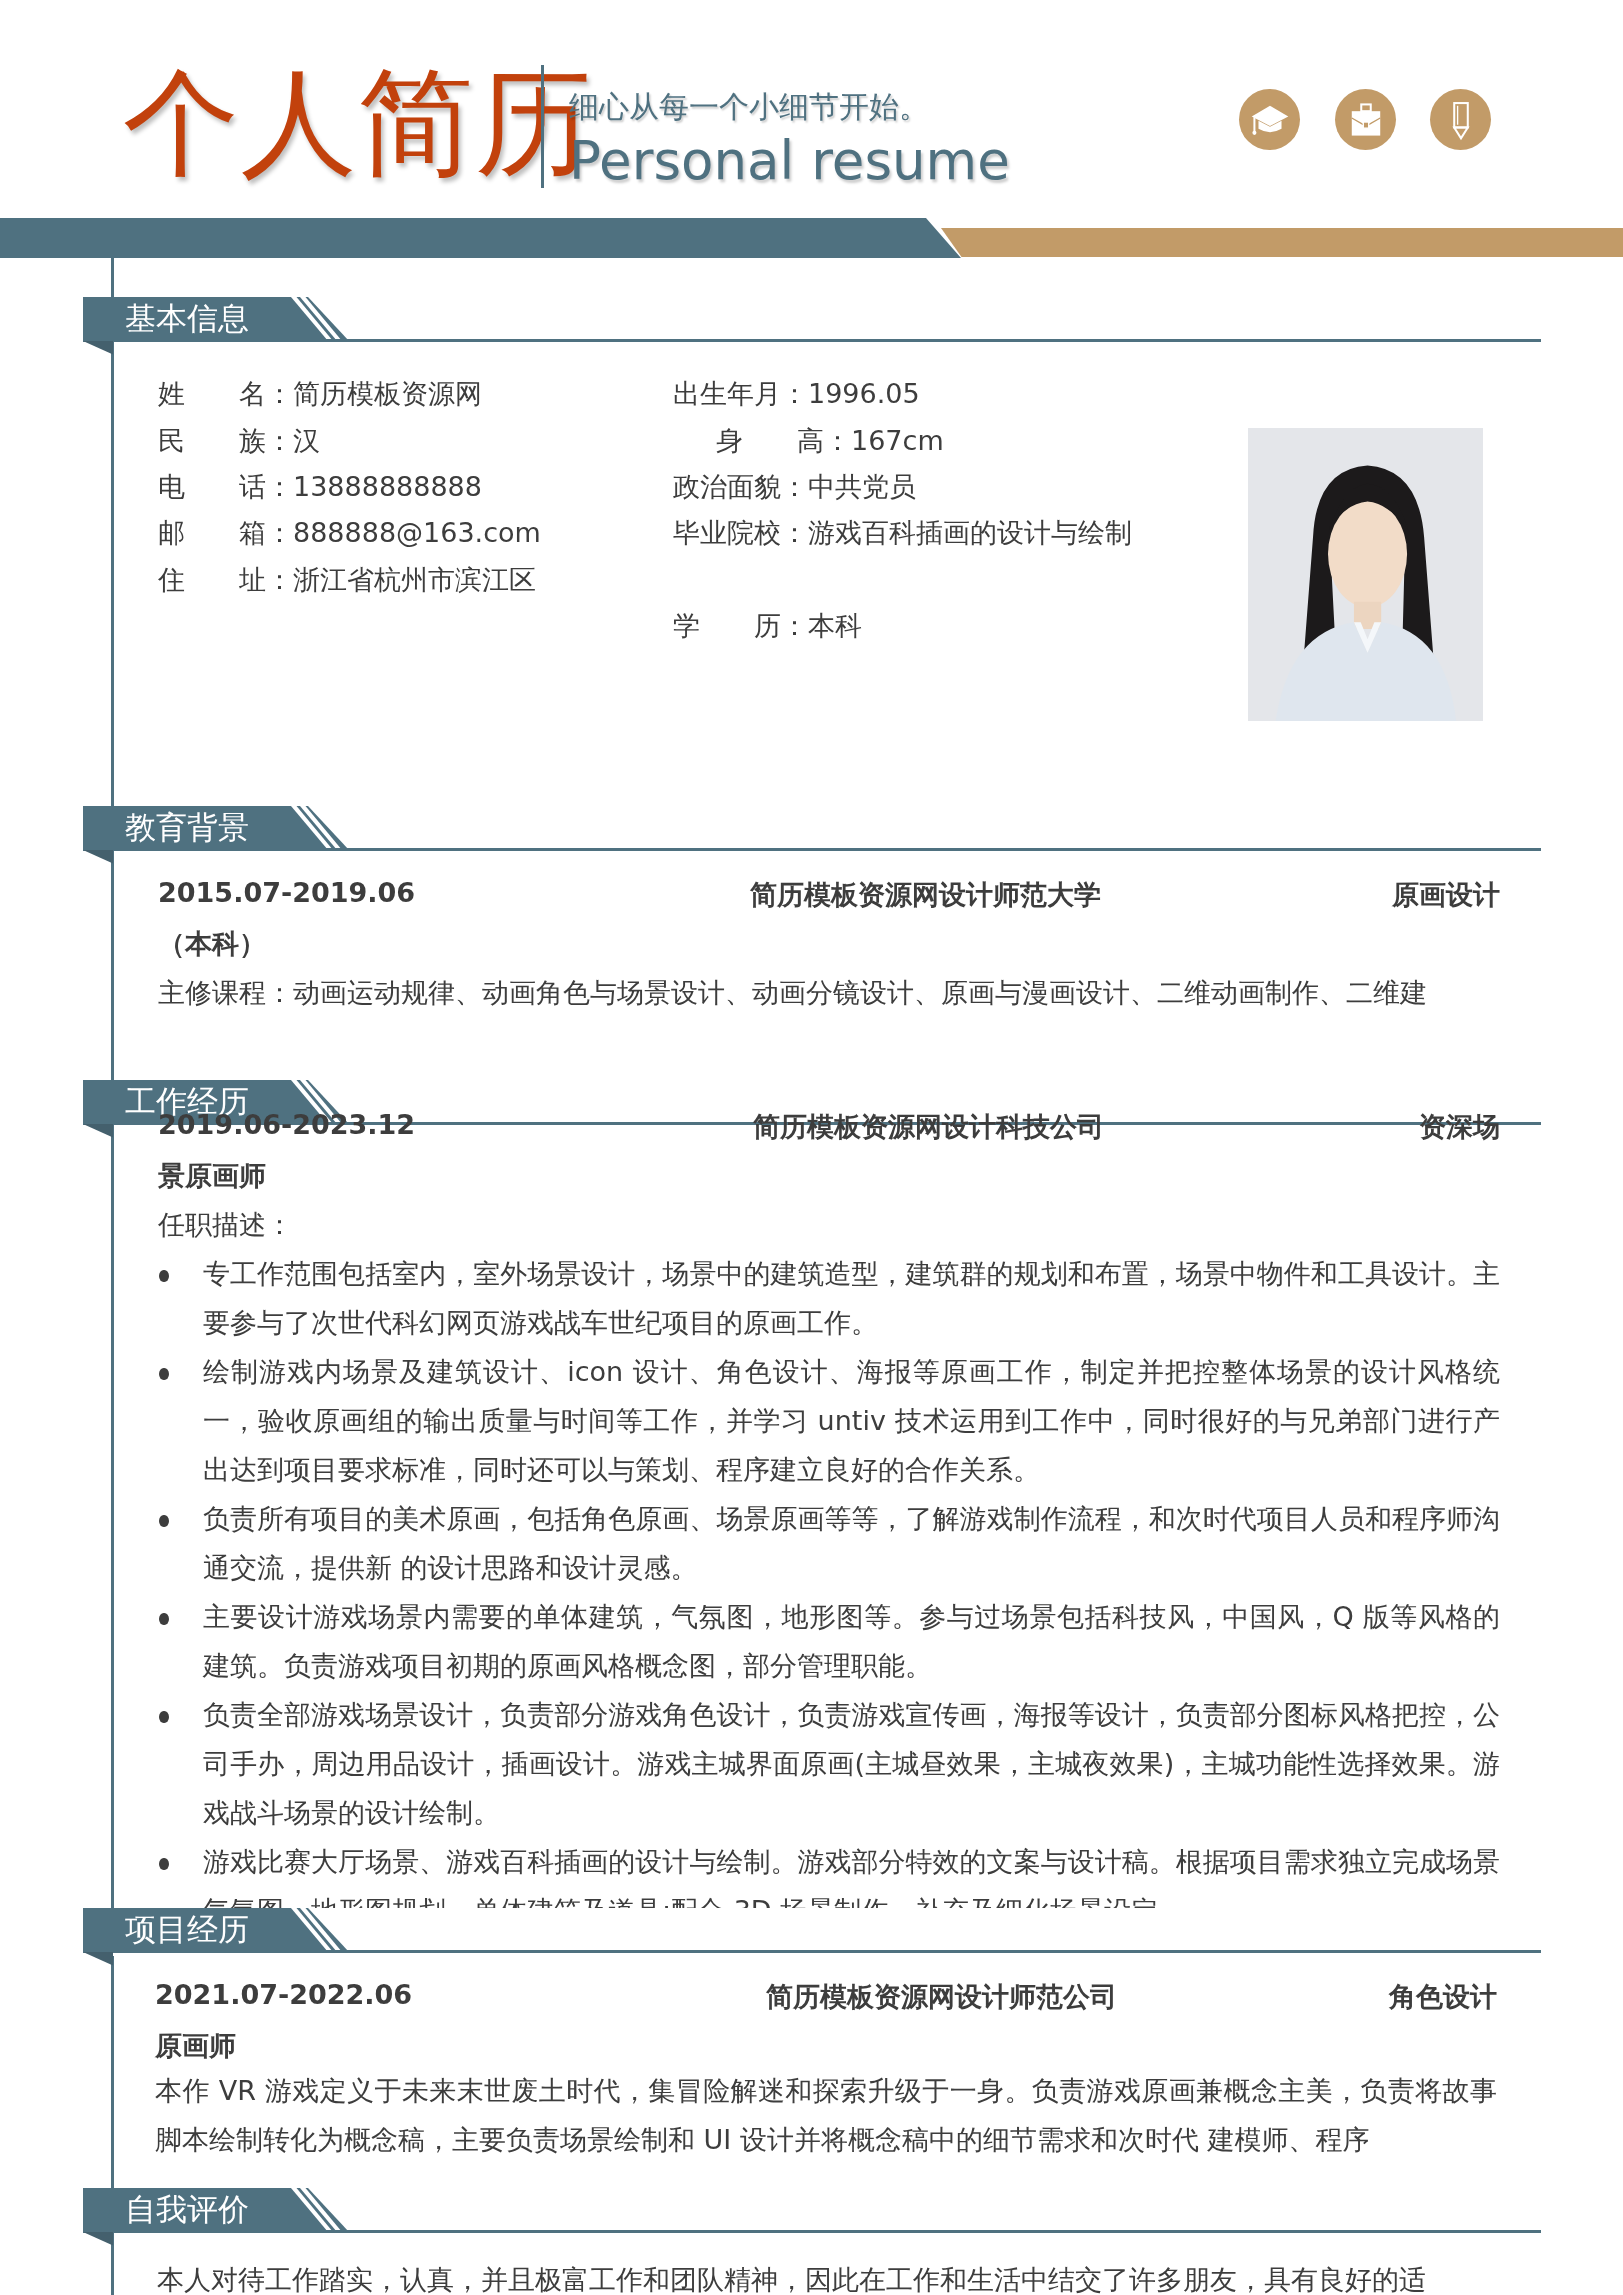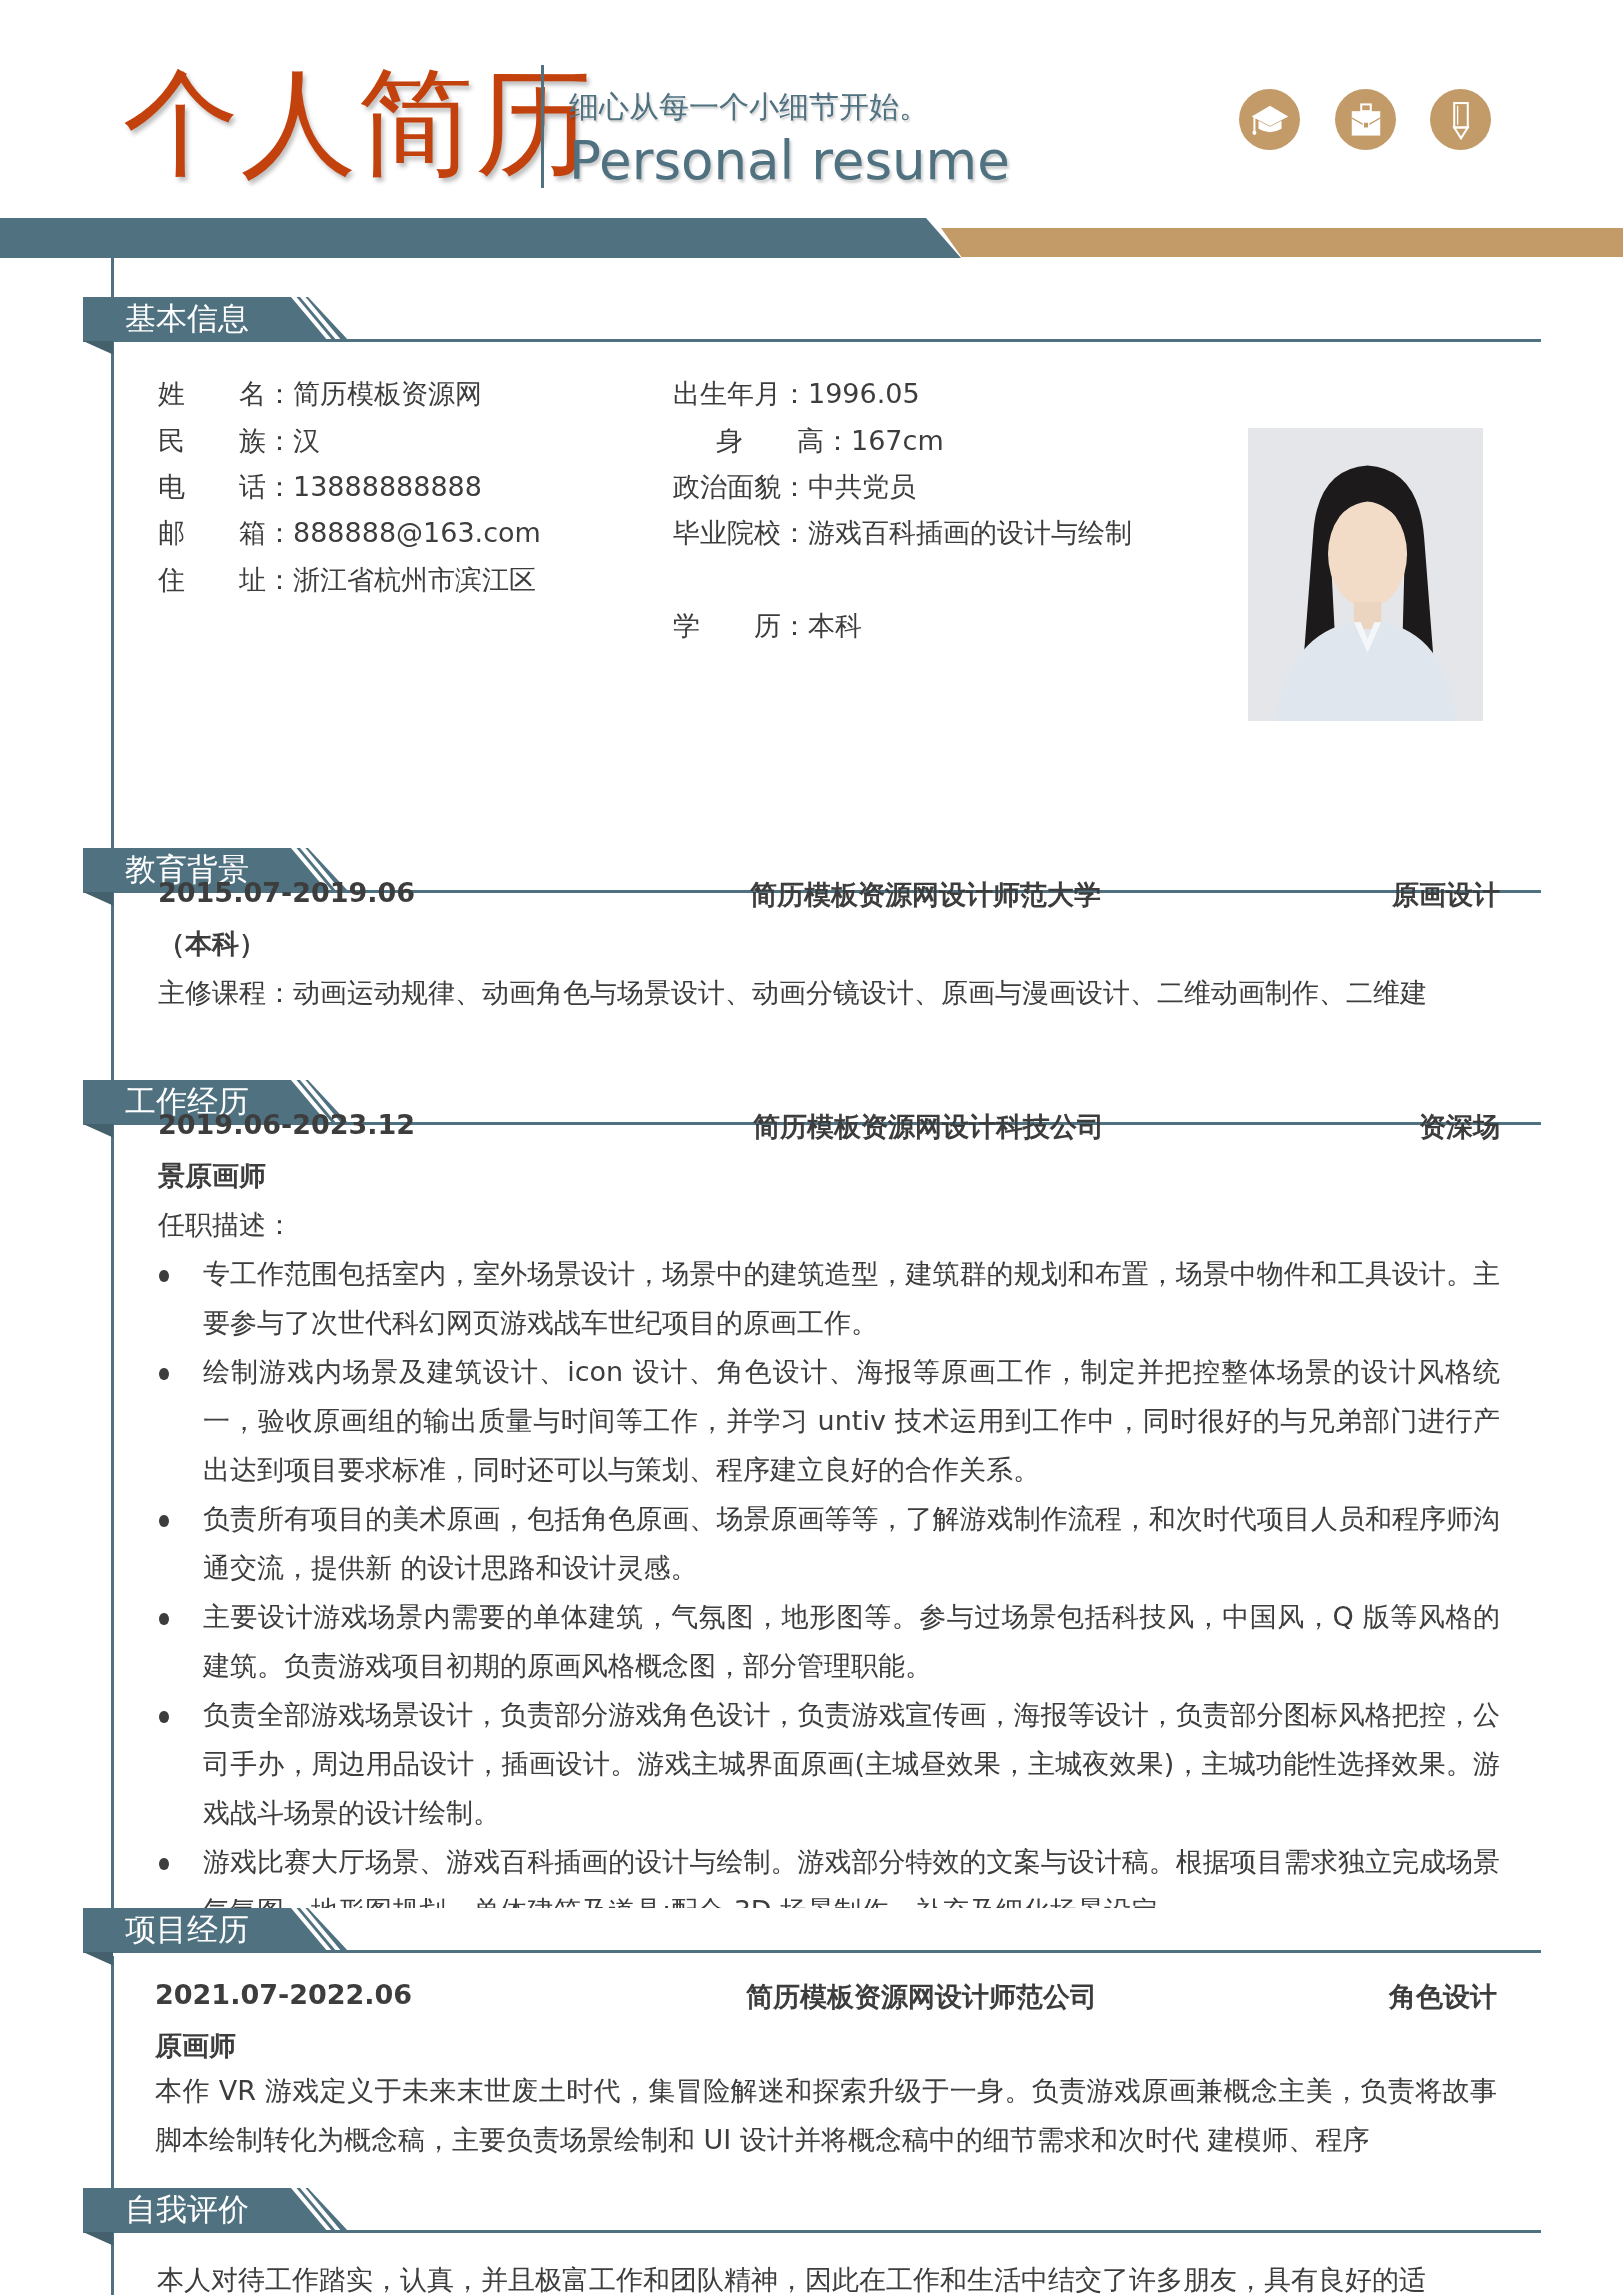--- a/index.html
+++ b/index.html
@@ -99,21 +99,21 @@
     <rect width="344" height="430" fill="#e4e6ea"></rect>
     <path d="M95 160 Q100 60 175 55 Q250 60 258 160 L275 380 L225 360 L230 170 L120 170 L130 360 L78 380 Z" fill="#1c1a1b"></path>
     <ellipse cx="175" cy="185" rx="58" ry="78" fill="#f2dcc8"></ellipse>
     <path d="M118 150 Q140 85 175 82 Q215 85 235 150 Q205 110 175 108 Q140 112 118 150 Z" fill="#1c1a1b"></path>
     <rect x="155" y="255" width="40" height="40" fill="#ecd5c0"></rect>
     <path d="M40 430 Q60 300 155 285 L175 330 L195 285 Q290 300 305 430 Z" fill="#dfe6ee"></path>
     <path d="M155 285 L175 330 L195 285 L185 285 L175 310 L165 285 Z" fill="#f4f7fa"></path>
   </svg>
 </div>
 
-<div class="sec" style="top:848px;">
+<div class="sec" style="top:806px;">
   <div class="tab"></div>
   <div class="stripe" style="left:208px; clip-path:polygon(0 0,5.5px 0,42px 44px,37px 44px);"></div>
   <div class="stripe" style="left:217px; clip-path:polygon(0 0,5.5px 0,42px 44px,37px 44px);"></div>
   <div class="label">教育背景</div>
   <div class="rule"></div>
   <div class="fold"></div>
 </div>
 <div class="row bold" style="left:158px; top:877px;">2015.07-2019.06</div>
 <div class="row bold" style="left:750px; top:877px;">简历模板资源网设计师范大学</div>
 <div class="row bold" style="right:123px; top:877px;">原画设计</div>
@@ -147,21 +147,21 @@
 
 <div class="sec" style="top:1908px; background:#fff;">
   <div class="tab"></div>
   <div class="stripe" style="left:208px; clip-path:polygon(0 0,5.5px 0,42px 44px,37px 44px);"></div>
   <div class="stripe" style="left:217px; clip-path:polygon(0 0,5.5px 0,42px 44px,37px 44px);"></div>
   <div class="label">项目经历</div>
   <div class="rule"></div>
   <div class="fold"></div>
 </div>
 <div class="row bold" style="left:155px; top:1979px;">2021.07-2022.06</div>
-<div class="row bold" style="left:746px; top:1979px;">简历模板资源网设计师范公司</div>
+<div class="row bold" style="left:766px; top:1979px;">简历模板资源网设计师范公司</div>
 <div class="row bold" style="right:126px; top:1979px;">角色设计</div>
 <div class="row bold" style="left:155px; top:2028px;">原画师</div>
 <div style="position:absolute; left:0; top:2066px; width:1623px; height:98px; overflow:hidden;">
   <div class="para" style="left:155px; top:0; text-align:justify;">本作 VR 游戏定义于未来末世废土时代，集冒险解迷和探索升级于一身。负责游戏原画兼概念主美，负责将故事脚本绘制转化为概念稿，主要负责场景绘制和 UI 设计并将概念稿中的细节需求和次时代 建模师、程序</div>
 </div>
 
 <div class="sec" style="top:2188px;">
   <div class="tab"></div>
   <div class="stripe" style="left:208px; clip-path:polygon(0 0,5.5px 0,42px 44px,37px 44px);"></div>
   <div class="stripe" style="left:217px; clip-path:polygon(0 0,5.5px 0,42px 44px,37px 44px);"></div>

